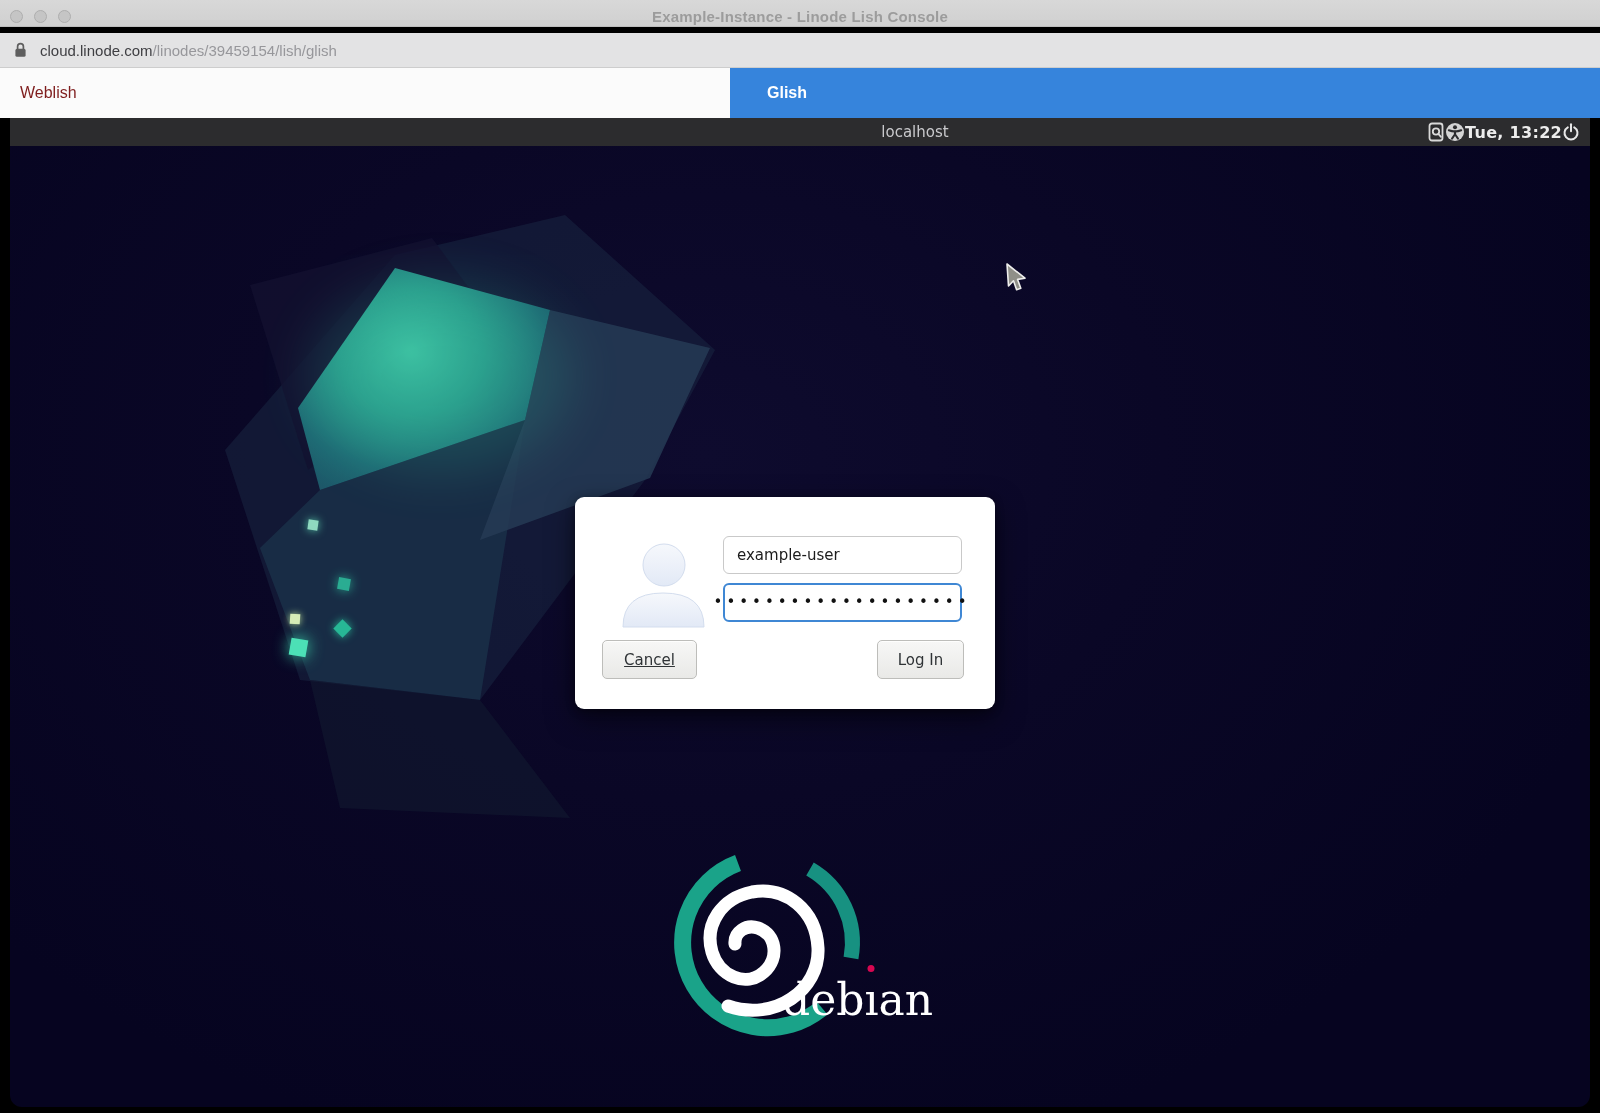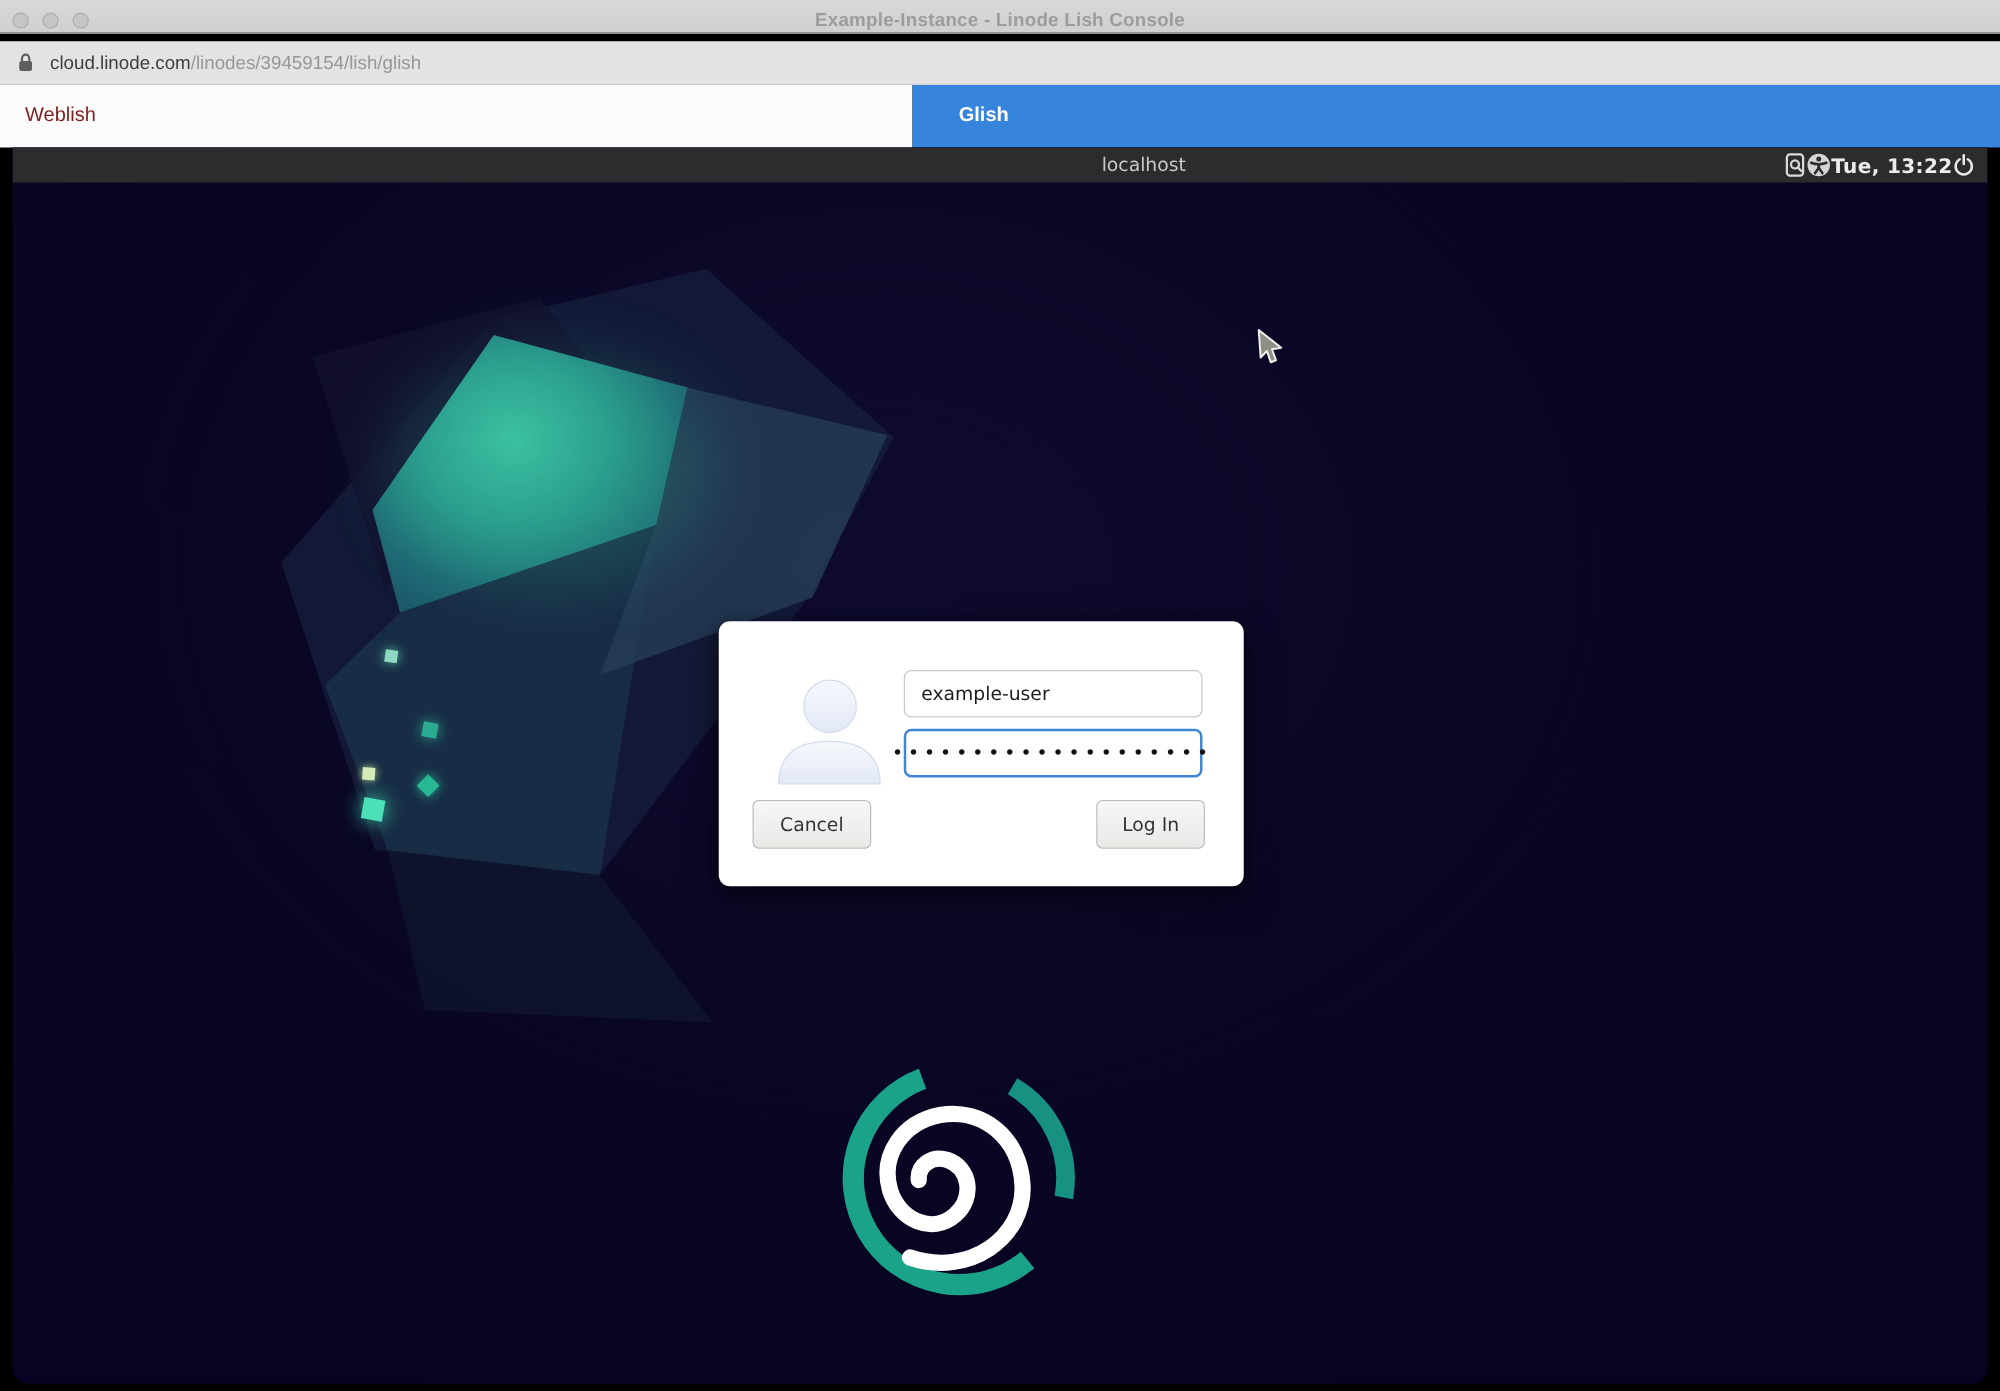--- a/index.html
+++ b/index.html
@@ -90,21 +90,21 @@
   .pass-dots{font-size:15px; letter-spacing:4px; color:#111; line-height:1;}
   .caret{display:inline-block; width:2px; height:19px; background:#222; margin-left:1px;}
   .gtk-btn{
     position:absolute; height:39px; border-radius:5px;
     background:linear-gradient(#f7f7f6,#e9e9e7);
     border:1px solid #bdbdba;
     box-shadow:inset 0 1px 0 rgba(255,255,255,.8);
     display:flex; align-items:center; justify-content:center;
     font-size:15px; color:#2f3336; cursor:default;
   }
-  .btn-cancel{left:27px; top:143px; width:95px;}
+  .btn-cancel{left:27px; top:143px; width:95px;text-decoration:underline;}
   .btn-login{left:302px; top:143px; width:87px;}
 
   
   .debian-logo{position:absolute; left:630px; top:722px; pointer-events:none;}
   .debian-word{
     position:absolute; left:772px; top:856px; z-index:3;
     font-family:"DejaVu Serif", serif;
     font-size:44px; color:#fff; line-height:1.2; letter-spacing:0px;
   }
   .i-wrap{position:relative; display:inline-block;}
@@ -236,18 +236,19 @@
     <path d="M 98 23 A 85 85 0 1 0 182 168" fill="none" stroke="#1aa389" stroke-width="17"></path>
     <path d="M 170 29 A 85 85 0 0 1 211 118" fill="none" stroke="#179181" stroke-width="15"></path>
     <path d="M 88 166
              C 135 182, 180 150, 178 108
              C 176 70, 146 46, 112 52
              C 82 58, 64 84, 72 112
              C 79 136, 106 148, 124 132
              C 140 118, 136 94, 118 88
              C 106 84, 94 92, 95 104" fill="none" stroke="#ffffff" stroke-width="13" stroke-linecap="round"></path>
   </svg>
+  <div class="debian-word"><span>deb</span><span class="i-wrap"><span>ı</span><span class="red-dot"></span></span><span>an</span></div>
 
   <svg class="cursor" width="26" height="34" viewBox="0 0 26 34">
     <path d="M4 2 L5.5 24 L10.5 18.8 L13.6 27.8 L17.8 26.2 L14.6 17.4 L22 16.2 Z" fill="#8f8f88" stroke="#eeeeec" stroke-width="1.6" stroke-linejoin="round"></path>
   </svg>
 
 </div>
 
 </body></html>

